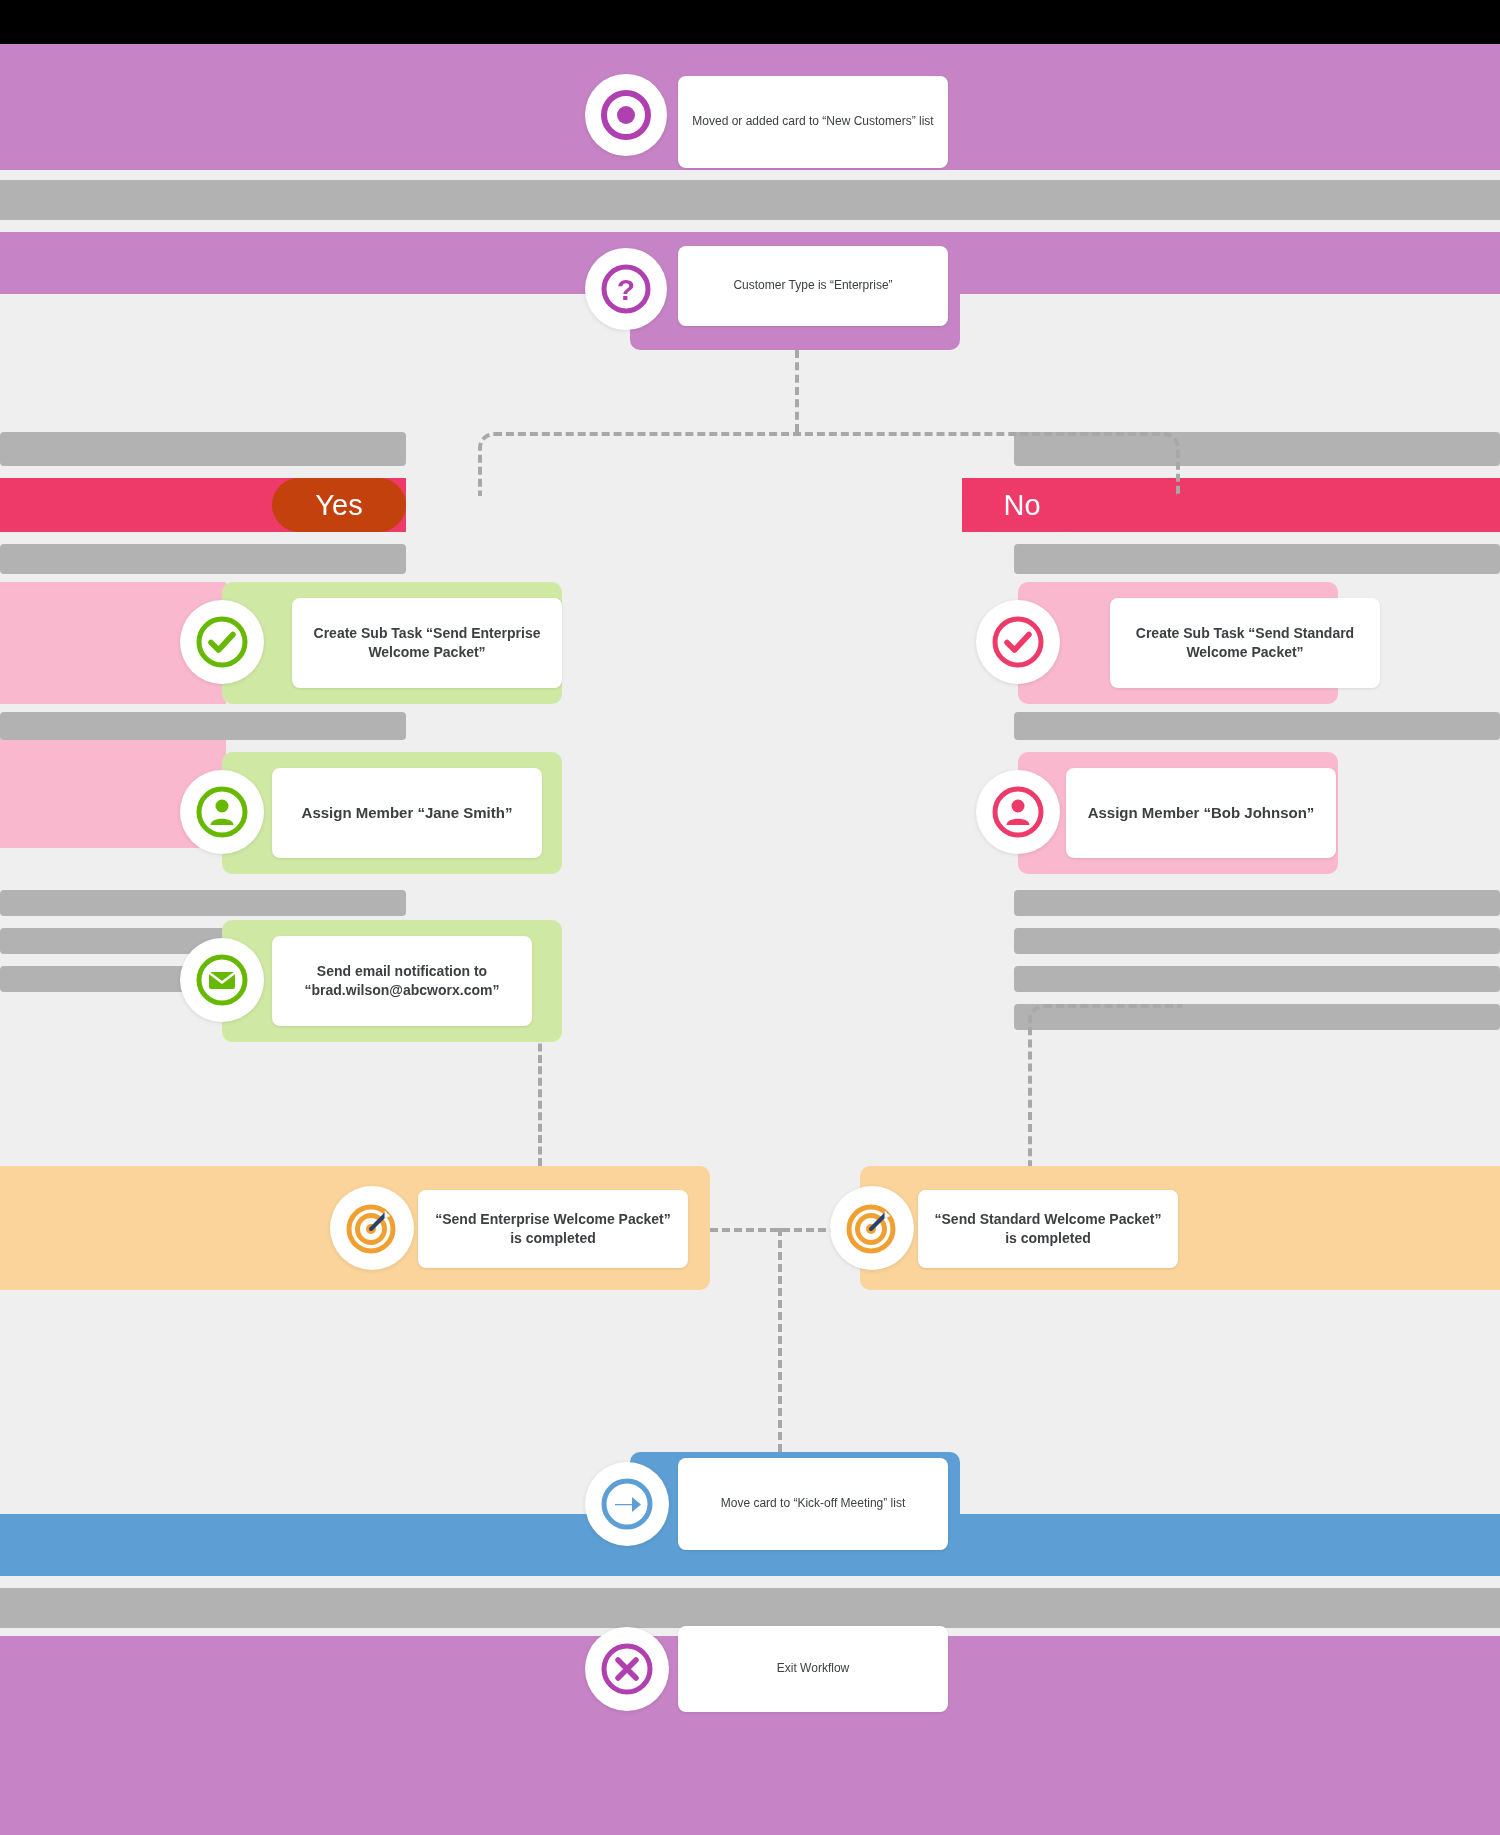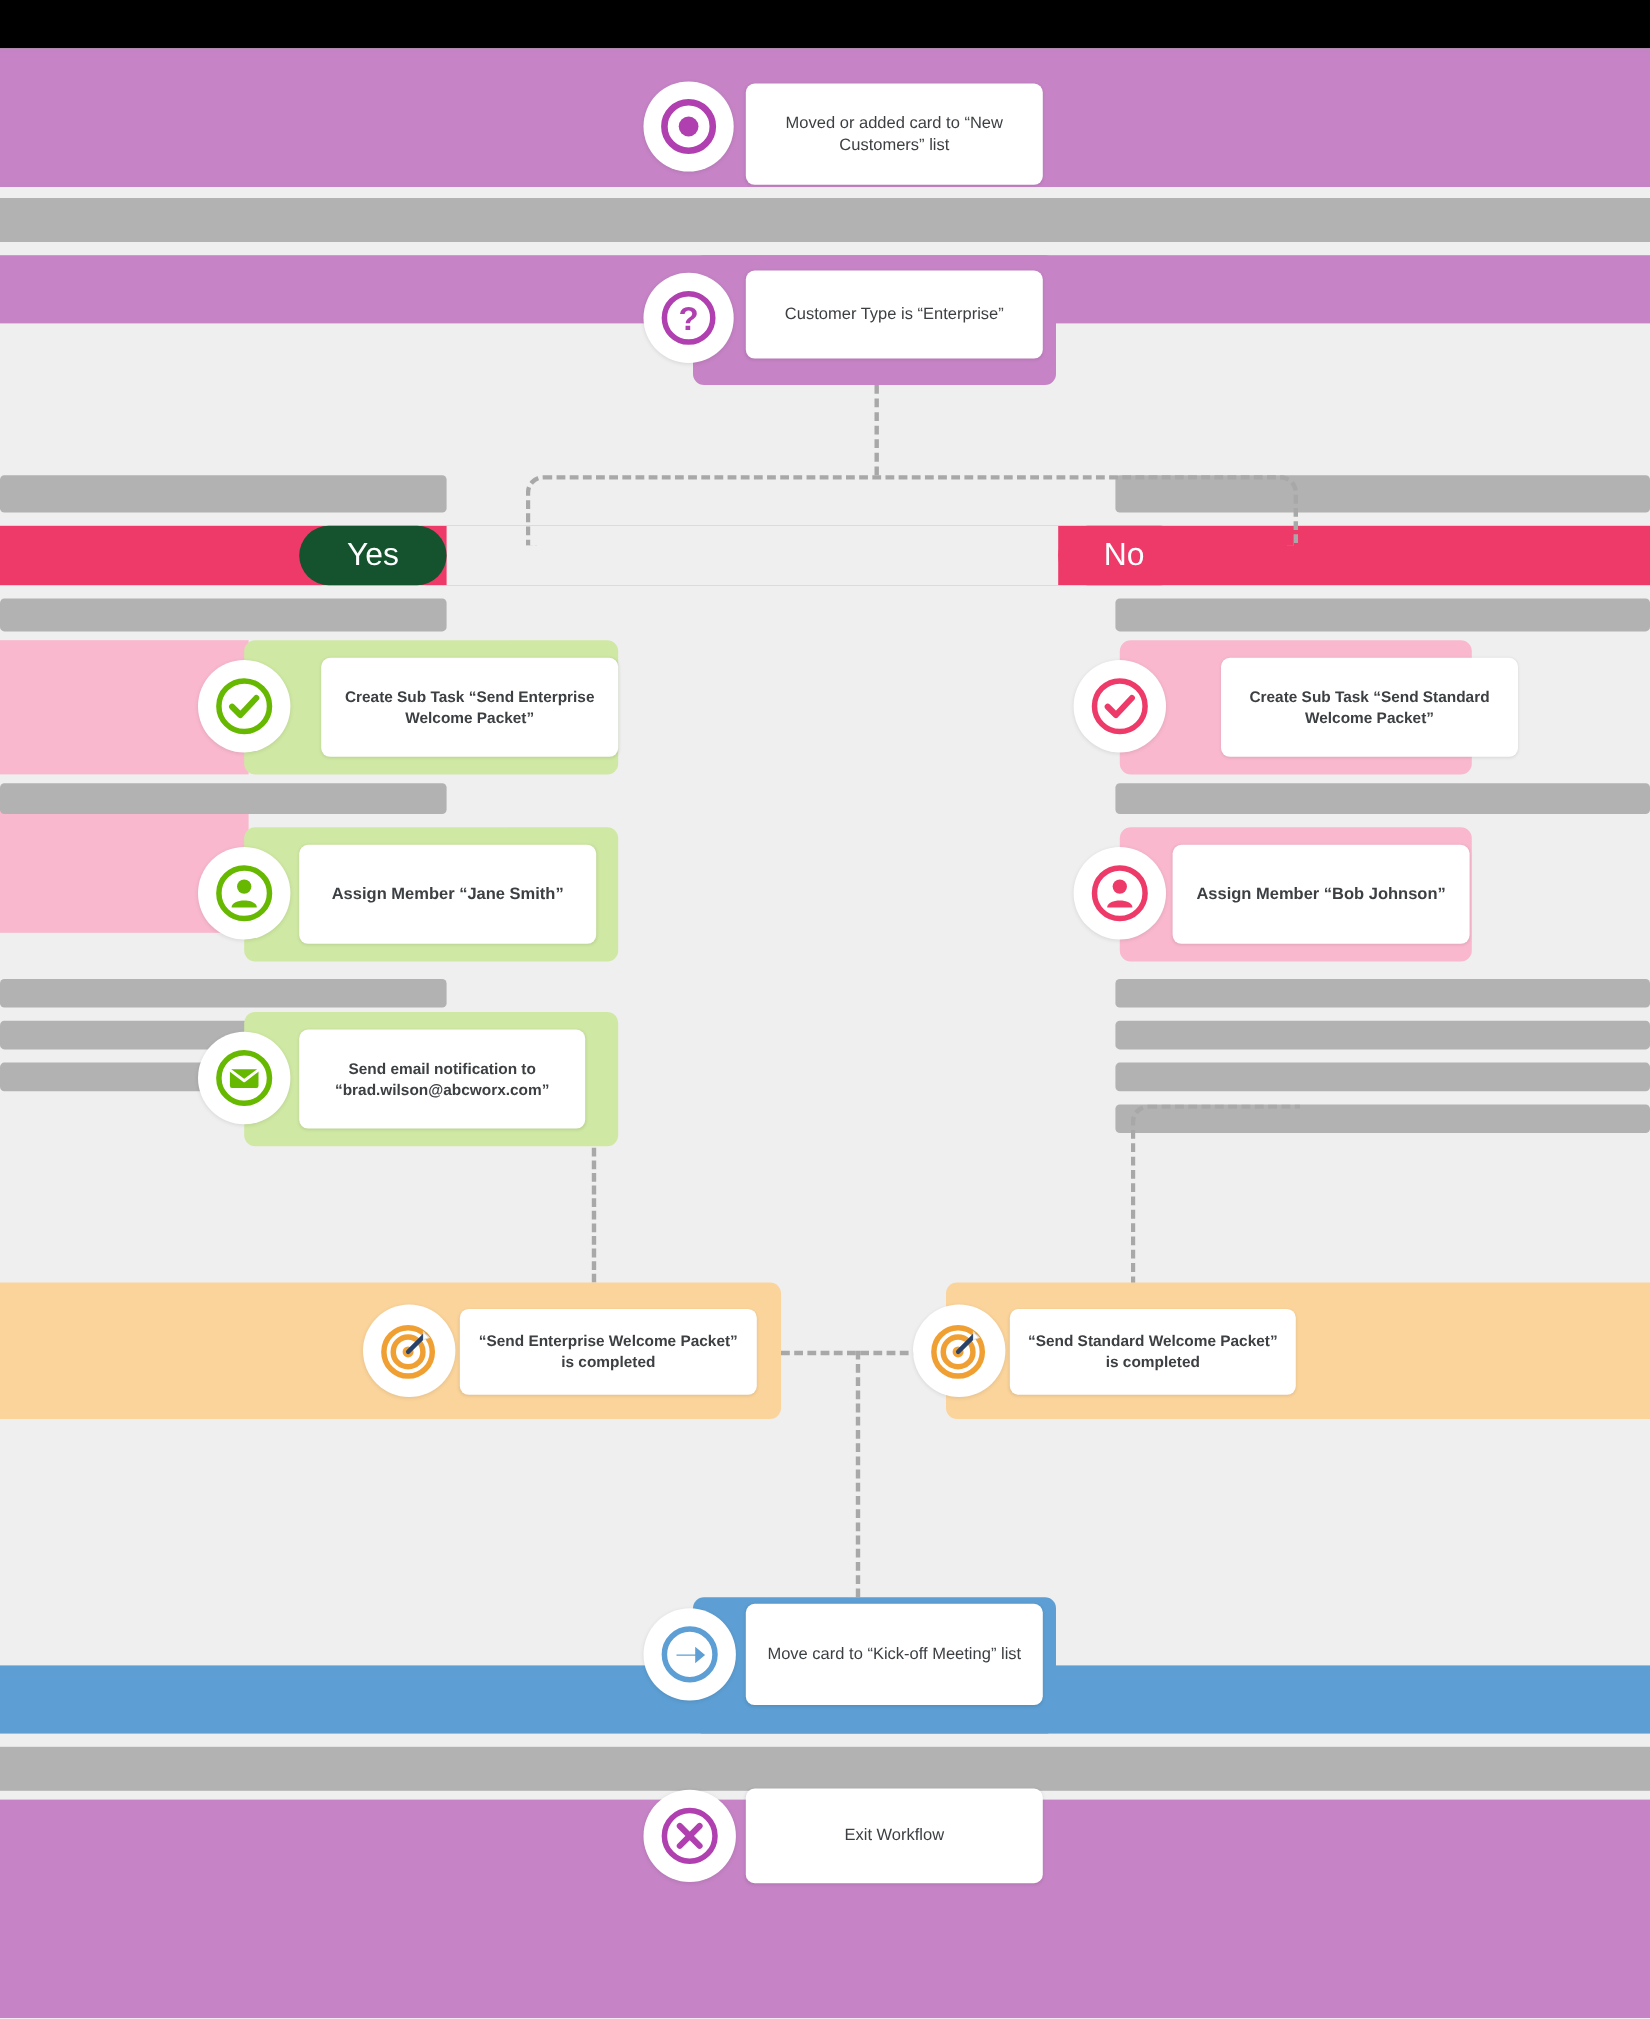--- a/index.html
+++ b/index.html
@@ -66,21 +66,21 @@
     box-shadow: 0 1px 3px rgba(0,0,0,0.10);
     display: flex;
     align-items: center;
     justify-content: center;
     text-align: center;
     color: #3d4043;
     box-sizing: border-box;
     padding: 6px 14px;
     line-height: 1.33;
   }
-  .card.t16 { font-size: 15px; font-weight: 400; }
+  .card.t16 { font-size: 12px; font-weight: 400; }
   .card.t15 { font-size: 15px;   font-weight: 700; }
   .card.t14 { font-size: 14px;   font-weight: 700; }
 
   
   .badge {
     position: absolute;
     border-radius: 50%;
     background: #ffffff;
     display: flex;
     align-items: center;
@@ -93,21 +93,21 @@
   .pill {
     position: absolute;
     border-radius: 28px;
     display: flex;
     align-items: center;
     justify-content: center;
     color: #ffffff;
     font-size: 29px;
     font-weight: 400;
   }
-  .pill.yes { background: #14532d; }
+  .pill.yes { background: #c2410c; }
   .pill.no  { background: #ee3a69; }
 
   
   .dash-v {
     position: absolute;
     border-left: 4px dashed #a8a8a8;
   }
   .dash-h {
     position: absolute;
     border-top: 4px dashed #a8a8a8;

